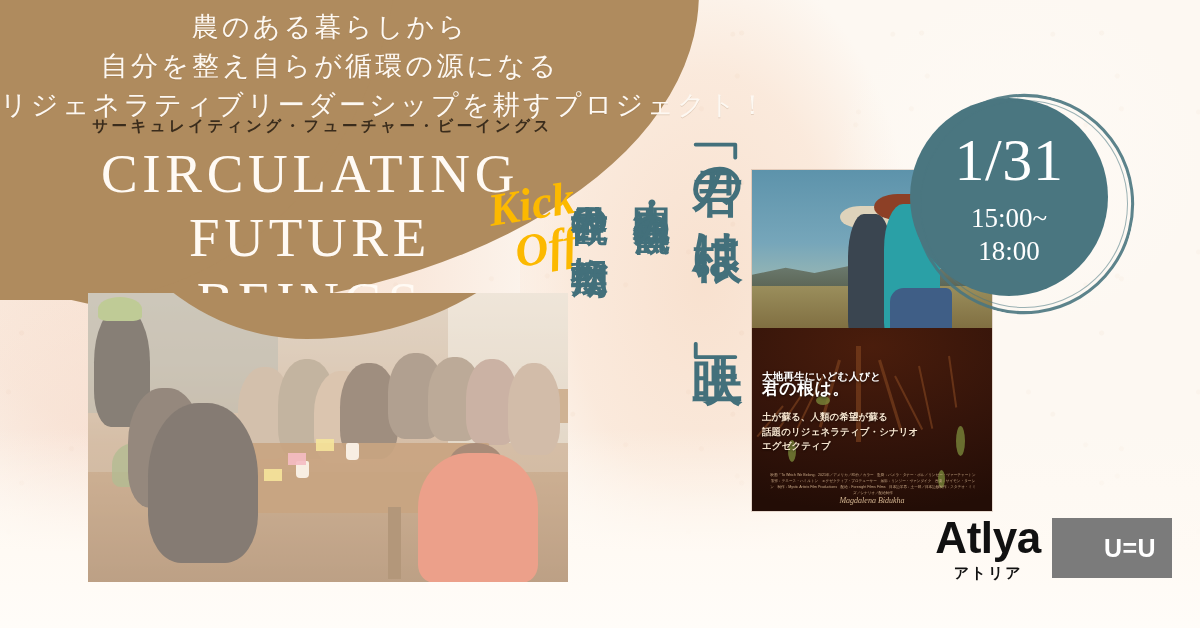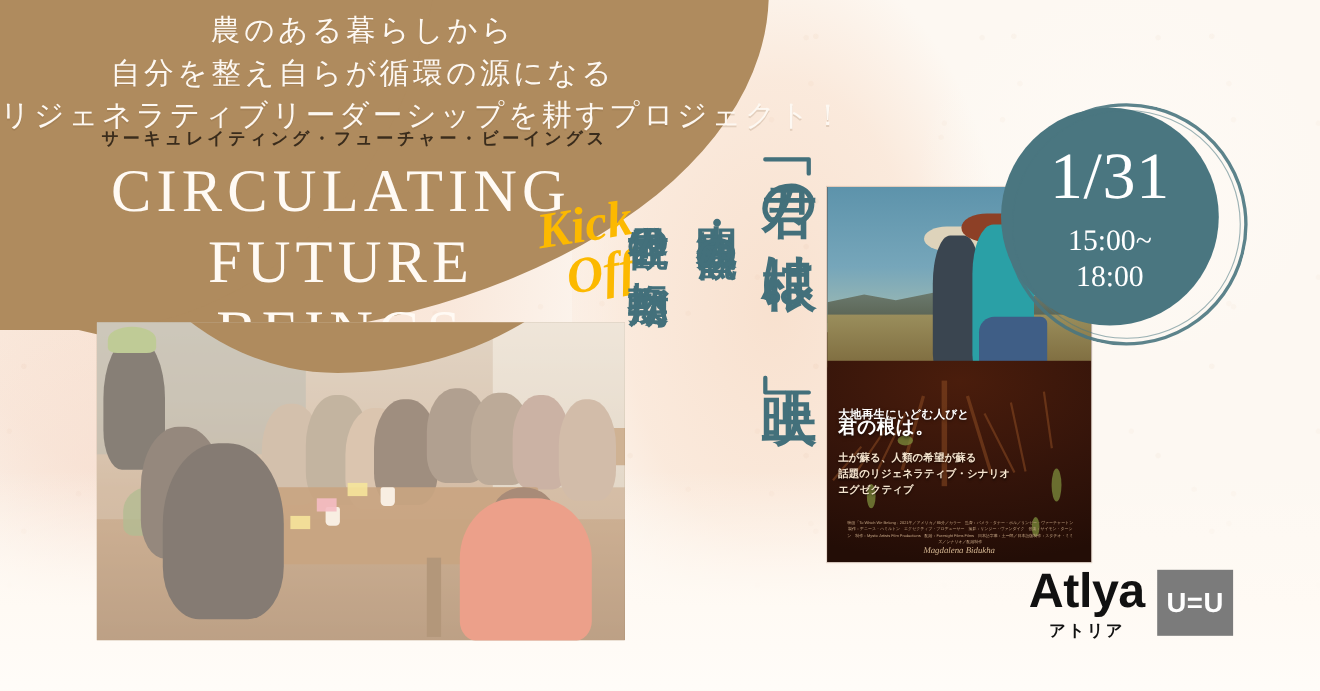--- a/index.html
+++ b/index.html
@@ -209,22 +209,22 @@
   .date-time{
     position:absolute;left:-6px;top:106px;width:198px;text-align:center;color:#fff;
     font-family:"Liberation Serif","DejaVu Serif",serif;font-size:27px;line-height:1.22;
   }
 
   
   .logo-atlya{position:absolute;left:928px;top:516px;width:120px;text-align:center;}
   .logo-atlya .mark{color:#111;font-size:44px;font-weight:700;letter-spacing:-.01em;line-height:1;}
   .logo-atlya .sub{color:#111;font-size:15px;font-weight:700;letter-spacing:.12em;margin-top:4px;}
   .logo-ueu{
-    position:absolute;left:1052px;top:518px;width:69px;height:60px;background:#7b7b7b;
-    display:flex;align-items:center;justify-content:center;
+    position:absolute;left:1052px;top:518px;width:84px;height:60px;background:#7b7b7b;
+    display:flex;align-items:center;justify-content:center;padding-left:36px;
   }
   .logo-ueu span{color:#fff;font-size:25px;font-weight:700;letter-spacing:.02em;}
 </style>
 </head>
 <body>
 
 <div id="poster">
 
   <div class="bg-base"></div>
   <div class="wash-peach-a"></div>

